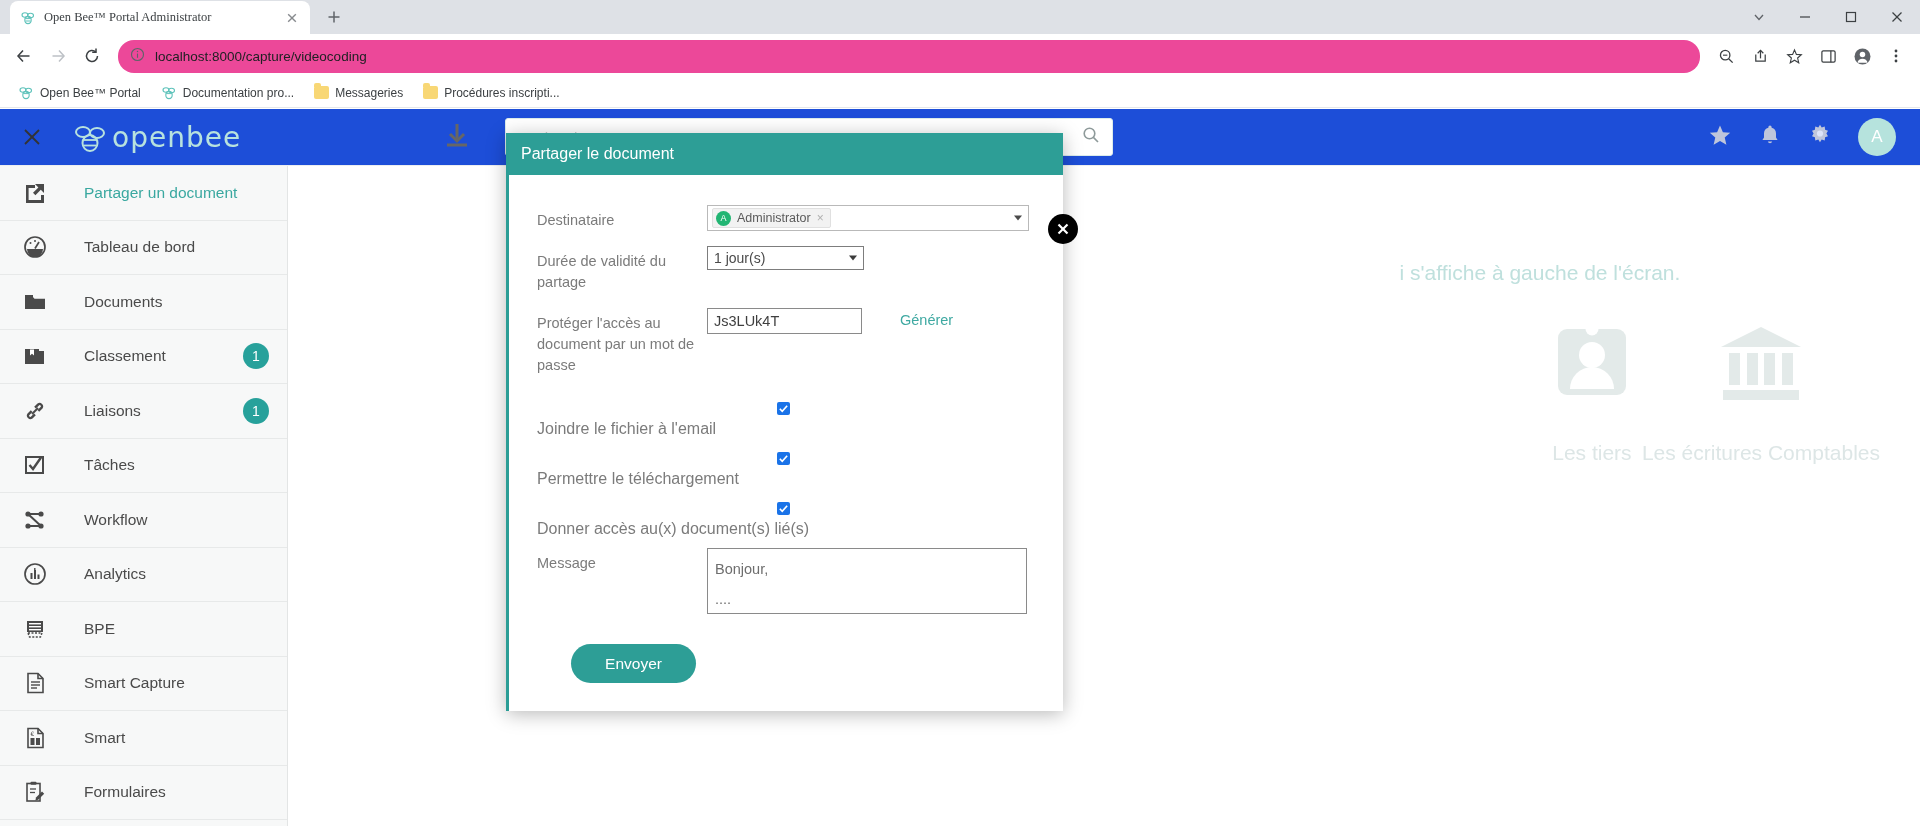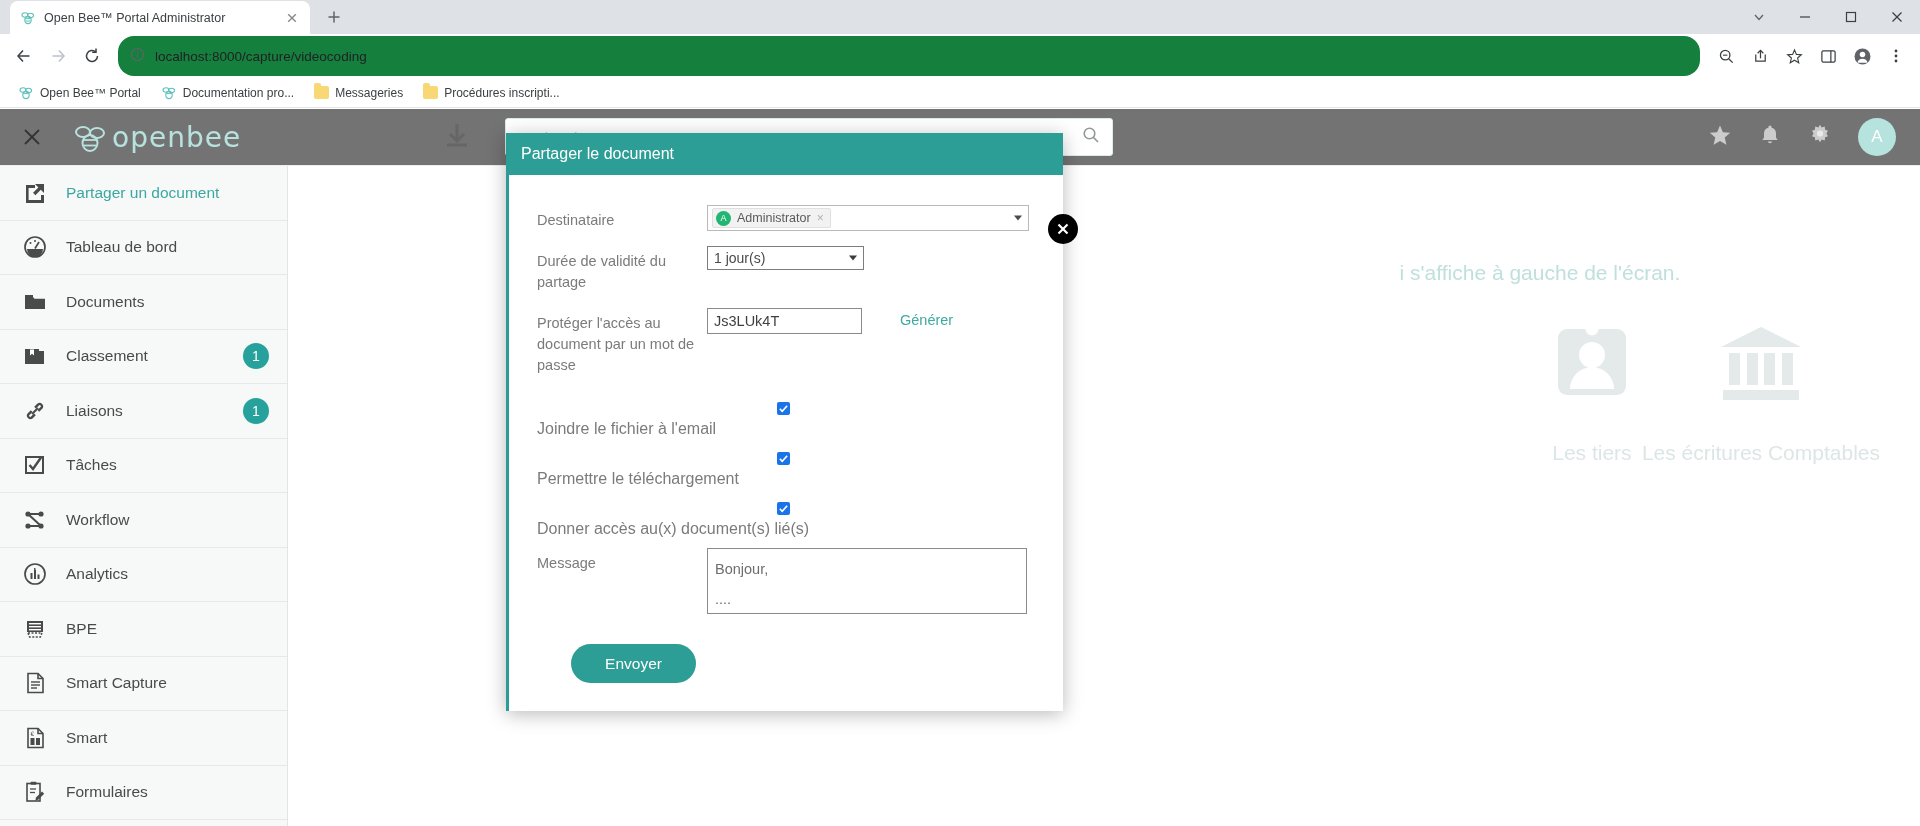--- a/index.html
+++ b/index.html
@@ -15,21 +15,21 @@
 
   .tabstrip {
     height: 34px; background: #dee1e6;
     display: flex; align-items: flex-end; padding-left: 10px;
     position: relative;
   }
   .tab {
     height: 33px; min-width: 300px; max-width: 300px;
     background: #fff; border-radius: 8px 8px 0 0;
     display: flex; align-items: center; padding: 0 10px;
-    gap: 8px; font-size: 12px; color: #3c4043;
+    gap: 8px; font-size: 12px; color: #3c4043; font-family: Liberation Serif, serif;
   }
   .tab-favicon { width: 16px; height: 16px; flex: 0 0 16px; }
   .tab-title {
     flex: 1; white-space: nowrap; overflow: hidden;
     text-overflow: ellipsis; font-size: 12.5px; color: #3c4043;
   }
   .tab-close { width: 16px; height: 16px; flex: 0 0 16px; opacity: .75; cursor: pointer; }
   .newtab {
     width: 28px; height: 28px; margin-left: 10px; margin-bottom: 3px;
     display: flex; align-items: center; justify-content: center;
@@ -47,21 +47,21 @@
   .toolbar {
     height: 44px; background: #fff;
     display: flex; align-items: center; padding: 0 8px; gap: 2px;
   }
   .tb-btn {
     width: 32px; height: 32px; border-radius: 50%;
     display: flex; align-items: center; justify-content: center;
     cursor: pointer; flex: 0 0 32px;
   }
   .omnibox {
-    flex: 1; height: 40px; background: #15803d; border-radius: 16px;
+    flex: 1; height: 33px; background: #ec4899; border-radius: 16px;
     display: flex; align-items: center; padding: 0 12px; gap: 10px;
     margin: 0 8px; cursor: text;
   }
   .omnibox-url { font-size: 13.5px; color: #202124; }
   .tb-right { display: flex; align-items: center; gap: 2px; }
 
   .bookmarks {
     height: 30px; background: #fff; display: flex;
     align-items: center; padding: 0 10px; gap: 4px;
     border-bottom: 1px solid #e5e7e9;
@@ -81,21 +81,21 @@
     width: 7px; height: 4px; background: #f8d775; border-radius: 2px 2px 0 0;
   }
 
   
   .page {
     position: absolute; left: 0; top: 109px;
     width: 1920px; height: 717px; background: #fff; overflow: hidden;
   }
 
   .app-header {
-    height: 57px; background: #737373; display: flex; align-items: center;
+    height: 57px; background: #1d4ed8; display: flex; align-items: center;
     border-bottom: 1px solid #eceef0; position: relative;
   }
   .hdr-close {
     width: 48px; display: flex; align-items: center; justify-content: center;
     margin-left: 8px; cursor: pointer;
   }
   .logo { margin-left: 16px; display: flex; align-items: center; }
   .logo-text {
     font-size: 28px; letter-spacing: 1px; color: #b8e2de;
     font-family: "DejaVu Sans", sans-serif;
@@ -124,21 +124,21 @@
 
   .body-wrap { display: flex; height: 660px; }
 
   
   .sidebar {
     width: 288px; flex: 0 0 288px; background: #f7f8f8;
     border-right: 1px solid #e3e5e5;
   }
   .side-item {
     height: 54.5px; display: flex; align-items: center;
-    padding: 0 18px 0 22px; gap: 18px; cursor: pointer;
+    padding: 0 18px 0 22px; gap: 36px; cursor: pointer;
     border-bottom: 1px solid #e7e9e9; position: relative;
   }
   .side-ico {
     width: 26px; flex: 0 0 26px; display: flex;
     align-items: center; justify-content: center;
   }
   .side-label { font-size: 15.5px; color: #4a4a4a; flex: 1; }
   .side-item.active .side-label { color: #3aa8a0; }
   .badge {
     width: 26px; height: 26px; border-radius: 50%; background: #27a19b;

